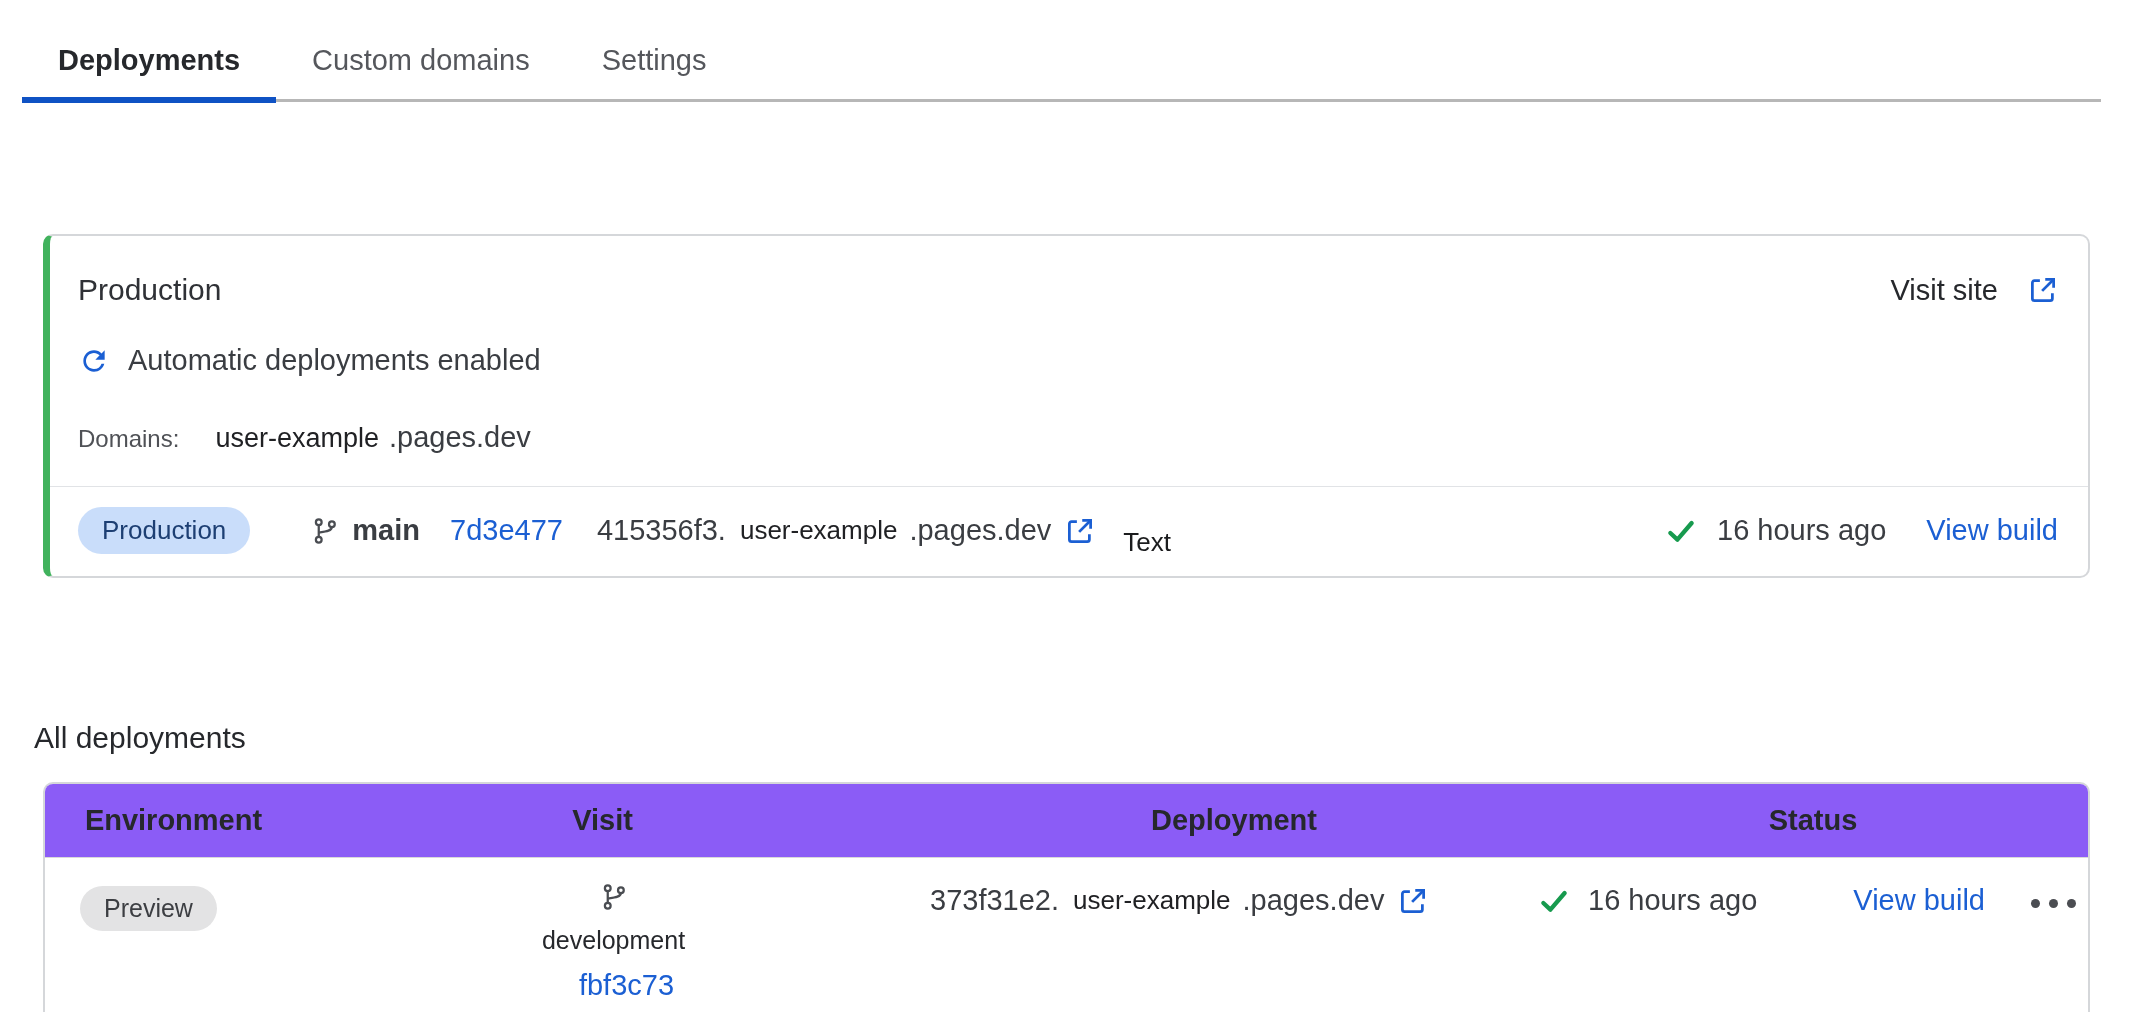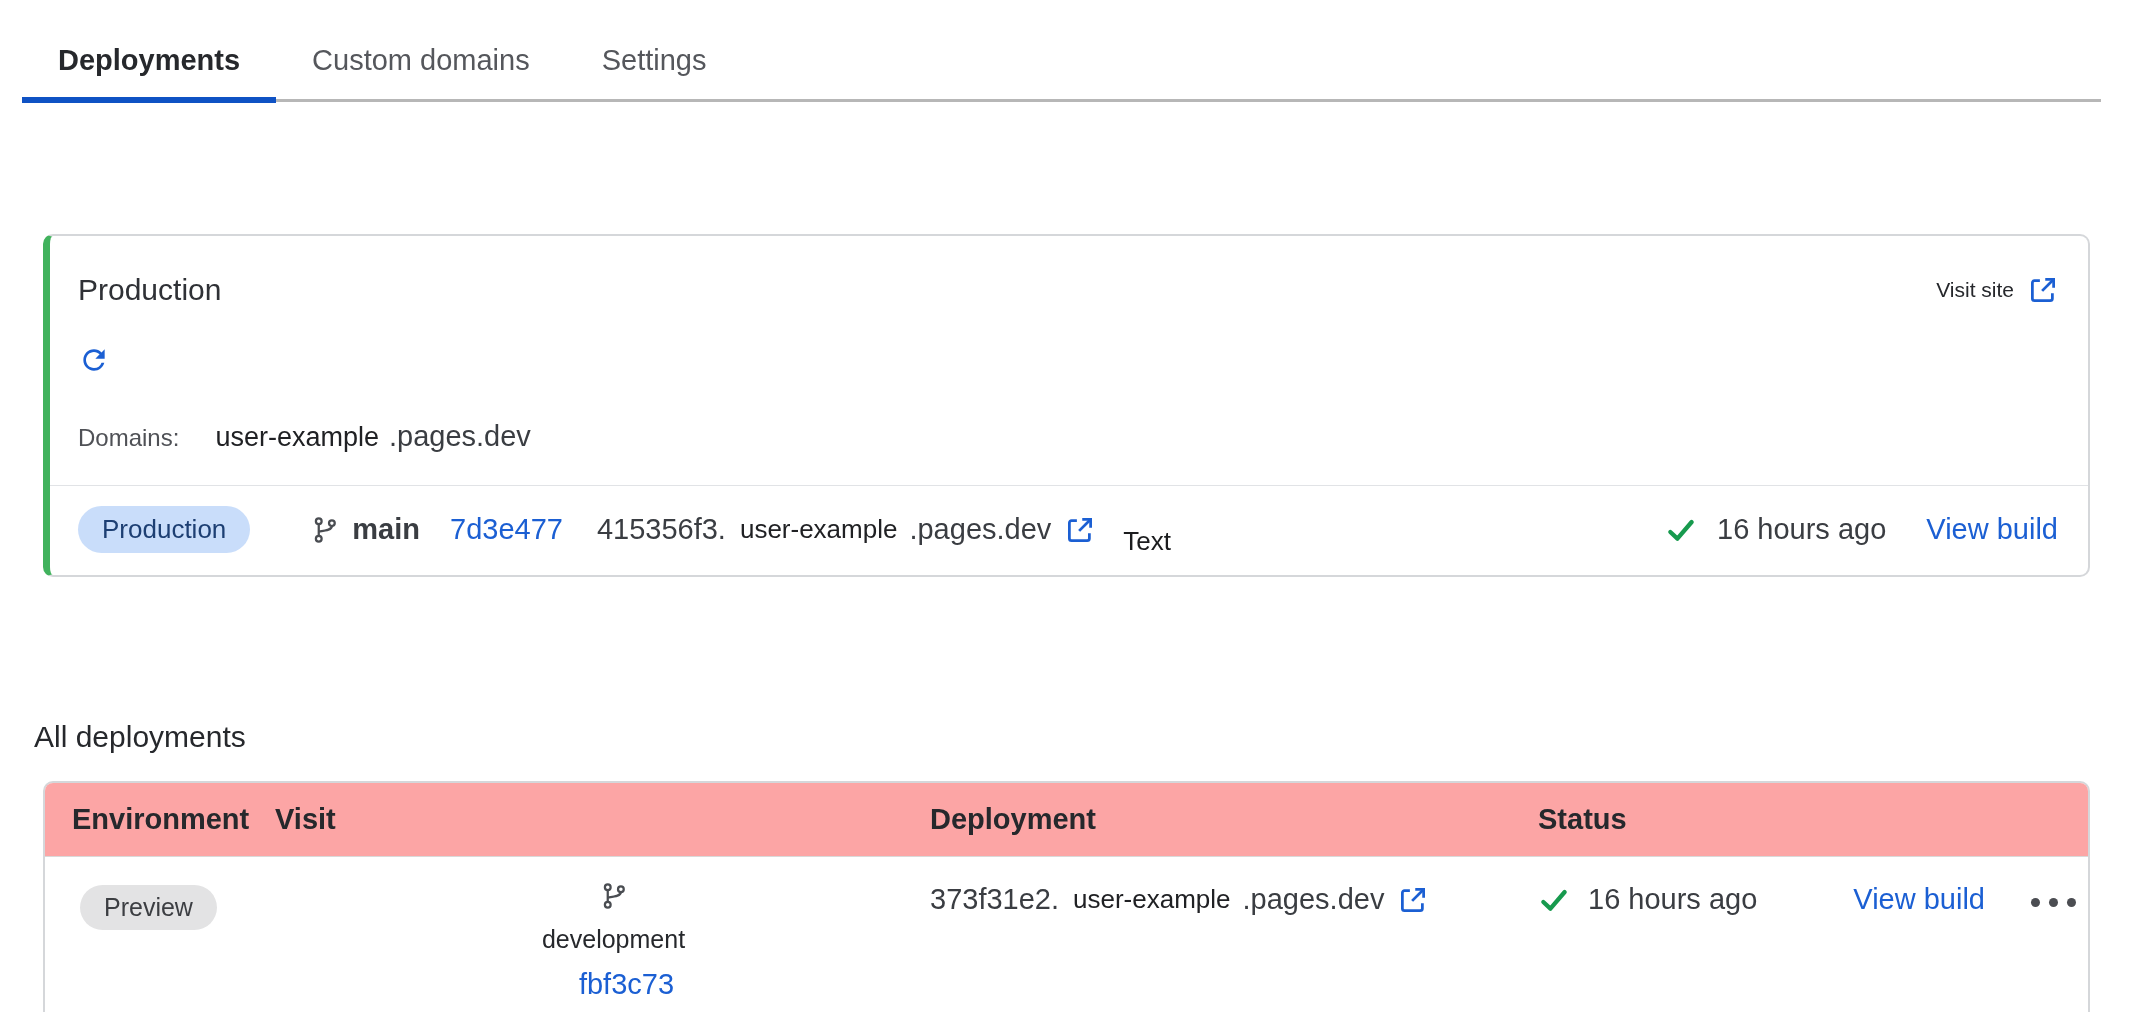--- a/index.html
+++ b/index.html
@@ -15,21 +15,21 @@
   .tab.active::after { content:""; position:absolute; left:0; right:0; bottom:-4px;
                        height:6px; background:#0f52c4; }
 
   
   .prod-card { margin:132px 42px 0 43px; background:#fff;
                border:2px solid #d5d7da; border-left:7px solid #41b25d;
                border-radius:10px; }
   .card-head { display:flex; justify-content:space-between; align-items:center;
                padding:34px 30px 0 28px; }
   .card-title { font-size:30px; font-weight:500; color:#2f3136; line-height:40px; }
-  .visit-site { display:flex; align-items:center; gap:14px; font-size:21px;
+  .visit-site { display:flex; align-items:center; gap:30px; font-size:29px;
                 color:#26282c; cursor:pointer; }
   .auto-row { display:flex; align-items:center; gap:18px; margin:34px 0 0 28px;
               font-size:29px; color:#3a3d42; }
   .domains-row { display:flex; align-items:baseline; margin:44px 0 0 28px; }
   .domains-label { font-size:24px; color:#4f5156; margin-right:36px; }
   .domain-name { font-size:27px; color:#202124; margin-right:10px; }
   .domain-suffix { font-size:29px; color:#3a3d42; }
 
   .prod-row { border-top:1px solid #e1e3e6; margin-top:32px;
               padding:20px 30px 22px 28px; display:flex; align-items:center; }
@@ -51,22 +51,22 @@
   .spacer { flex:1; }
   .status-group { display:flex; align-items:center; gap:20px; }
   .time-text { font-size:29px; color:#3a3d42; white-space:nowrap; }
   .view-build { margin-left:40px; white-space:nowrap; }
 
   
   .section-title { margin:140px 0 0 34px; font-size:30px; font-weight:500;
                    color:#26282c; line-height:40px; }
   .dep-table { margin:24px 42px 0 43px; border:2px solid #d5d7da;
                border-radius:10px; overflow:hidden; background:#fff; }
-  .t-head { display:flex; background:#fca5a5; border-bottom:1px solid #d9d9d9;
-            padding:20px 0 20px 27px; font-size:29px; font-weight:700; color:#26282c; }
+  .t-head { display:flex; background:#8b5cf6; border-bottom:1px solid #d9d9d9;
+            padding:20px 0 20px 27px; font-size:29px; font-weight:700; color:#26282c;text-align:center; }
   .col-env { width:203px; }
   .col-src { width:655px; }
   .col-dep { width:608px; }
   .col-status { flex:1; }
   .t-row { display:flex; align-items:flex-start; padding:24px 0 38px 27px;
            border-bottom:1px solid #e1e3e6; }
   .cell-env { width:203px; padding-top:4px; }
   .cell-env .badge { margin-left:8px; font-size:25px; }
   .cell-src { width:655px; }
   .src-line1 { display:flex; align-items:center; gap:14px; padding-left:22px;flex-direction:column; }
@@ -107,20 +107,21 @@
       </span>
     </div>
   </div>
 
   <div class="auto-row">
     <span>
       <svg width="32" height="32" viewBox="0 0 24 24" fill="#1b5fd3">
         <path d="M17.65 6.35A7.95 7.95 0 0 0 12 4c-4.42 0-7.99 3.58-8 8s3.57 8 7.99 8c3.73 0 6.84-2.55 7.73-6h-2.08a5.99 5.99 0 0 1-5.65 4c-3.31 0-6-2.69-6-6s2.69-6 6-6c1.66 0 3.14.69 4.22 1.78L13 11h7V4l-2.35 2.35z"></path>
       </svg>
     </span>
+    <span>Automatic deployments enabled</span>
   </div>
 
   <div class="domains-row">
     <span class="domains-label">Domains:</span>
     <span class="domain-name">user-example</span>
     <span class="domain-suffix">.pages.dev</span>
   </div>
 
   <div class="prod-row">
     <span class="badge badge-production">Production</span>

